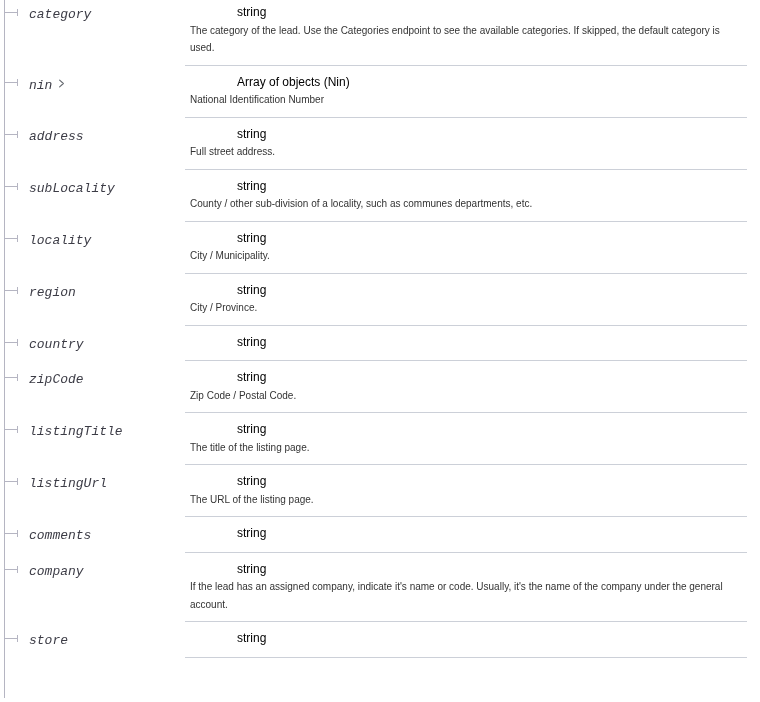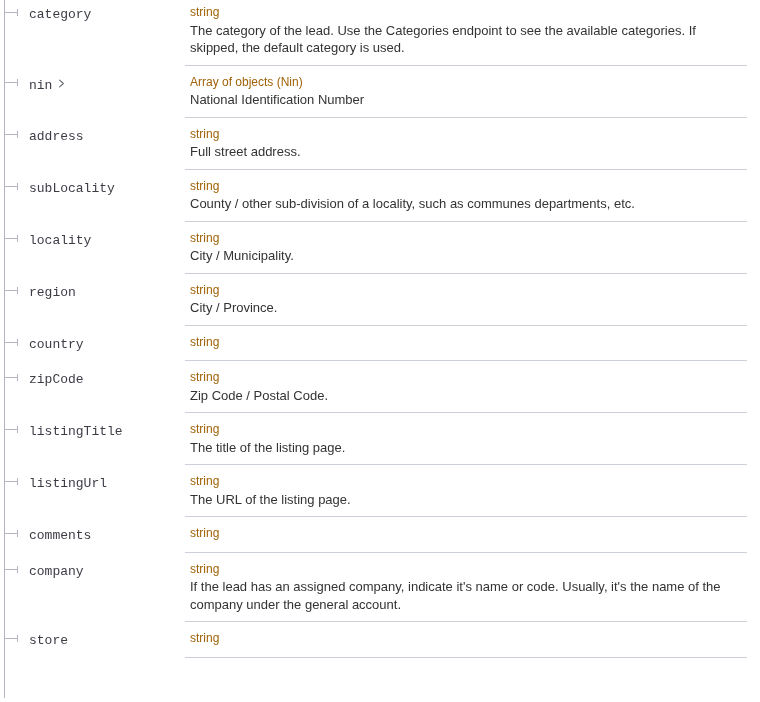--- a/index.html
+++ b/index.html
@@ -57,43 +57,45 @@
     width: 1px;
     height: 7px;
     background: #b5b5c2;
   }
   .field-name {
     font-family: "Liberation Mono", monospace;
     font-size: 13px;
     line-height: 17.5px;
     color: #3c3c46;
     white-space: nowrap;
+    font-style: italic;
   }
   .chevron {
     display: inline-block;
     margin-left: 5px;
     color: #666a70;
     cursor: pointer;
     vertical-align: 1px;
   }
   .chevron svg { display: inline-block; }
   .cell-desc {
     flex: 1 1 auto;
     box-sizing: border-box;
     padding: 8px 8px 8px 5px;
     margin-right: 13px;
     border-bottom: 1px solid #ccd0d8;
   }
   .field-type {
     font-size: 12px;
     line-height: 17.5px;
-    color: #a16207;
+    color: #000000;
+    margin-left: 47px;
   }
   .field-desc {
-    font-size: 13px;
+    font-size: 10px;
     line-height: 17.5px;
     color: #333333;
   }
 </style>
 </head>
 <body>
 
 <div class="schema">
   <div id="fields-list">
   <div class="field-row">

